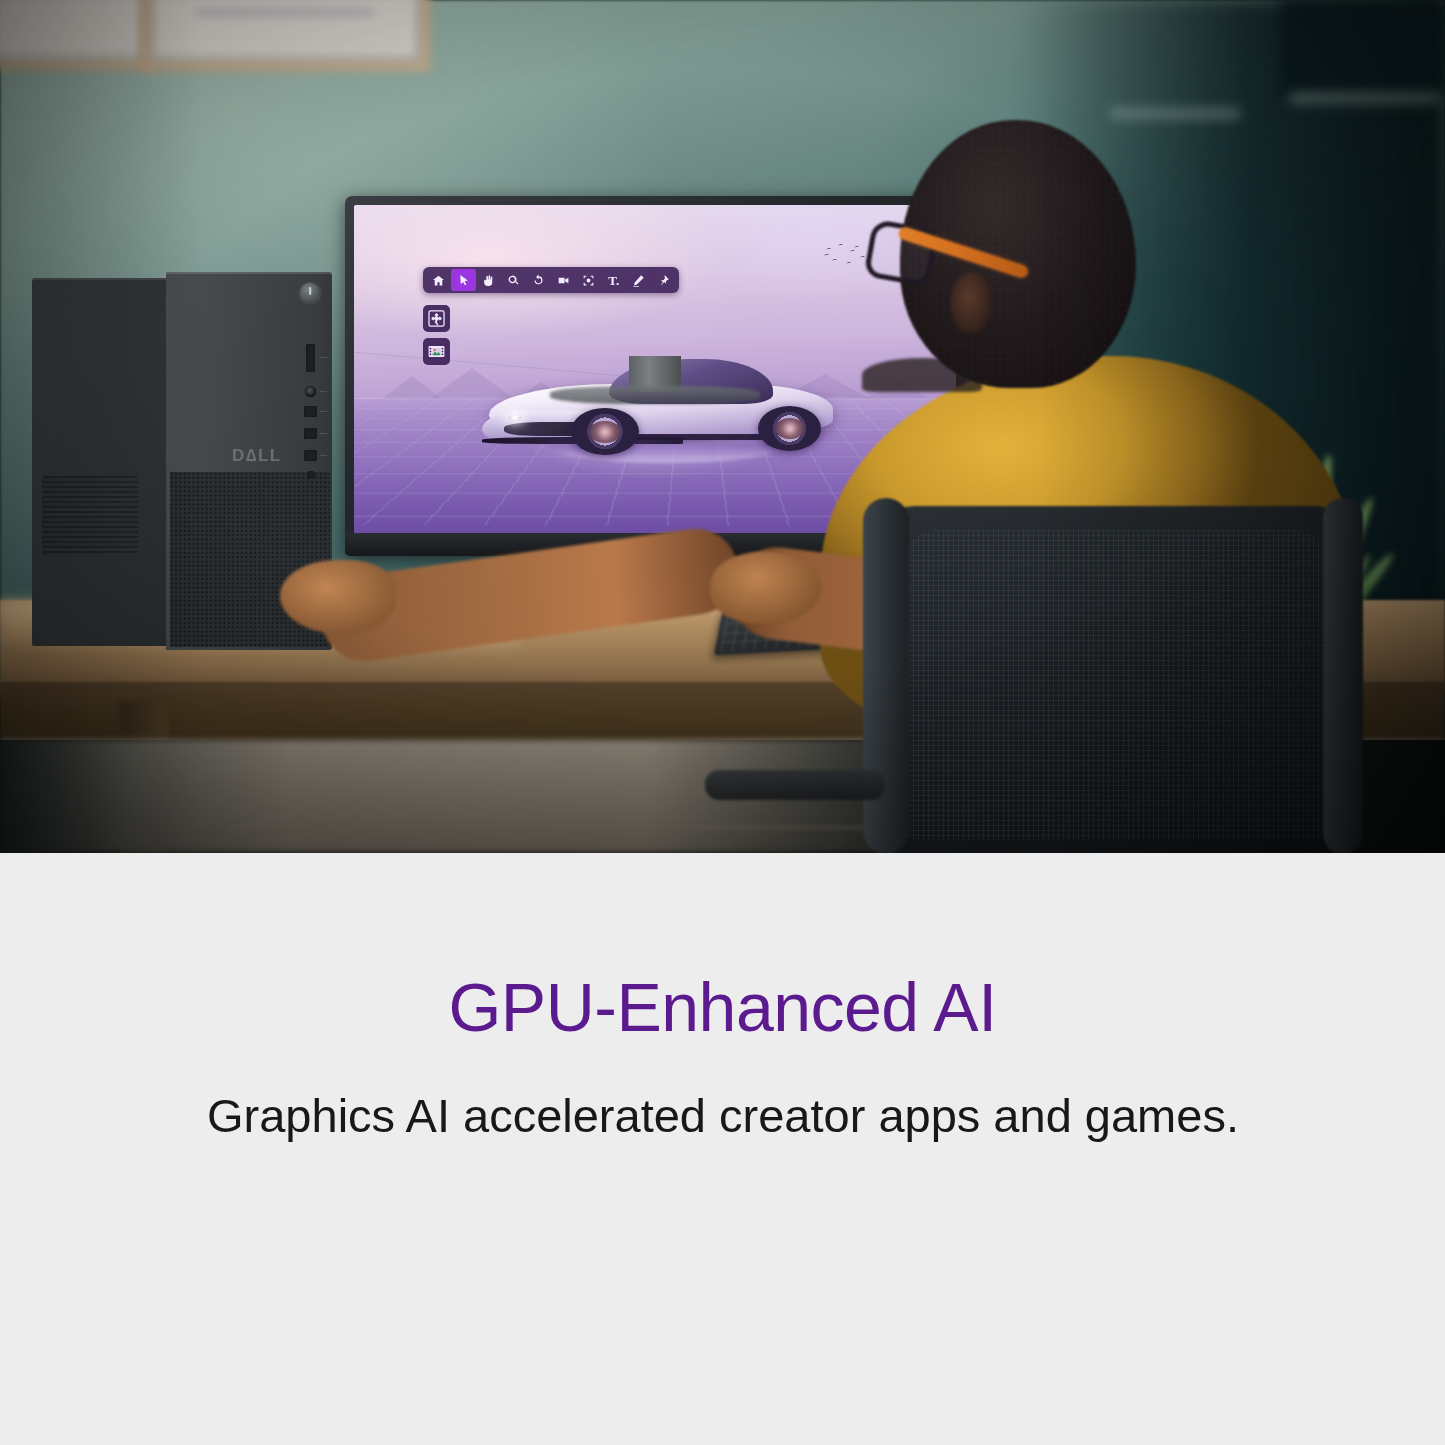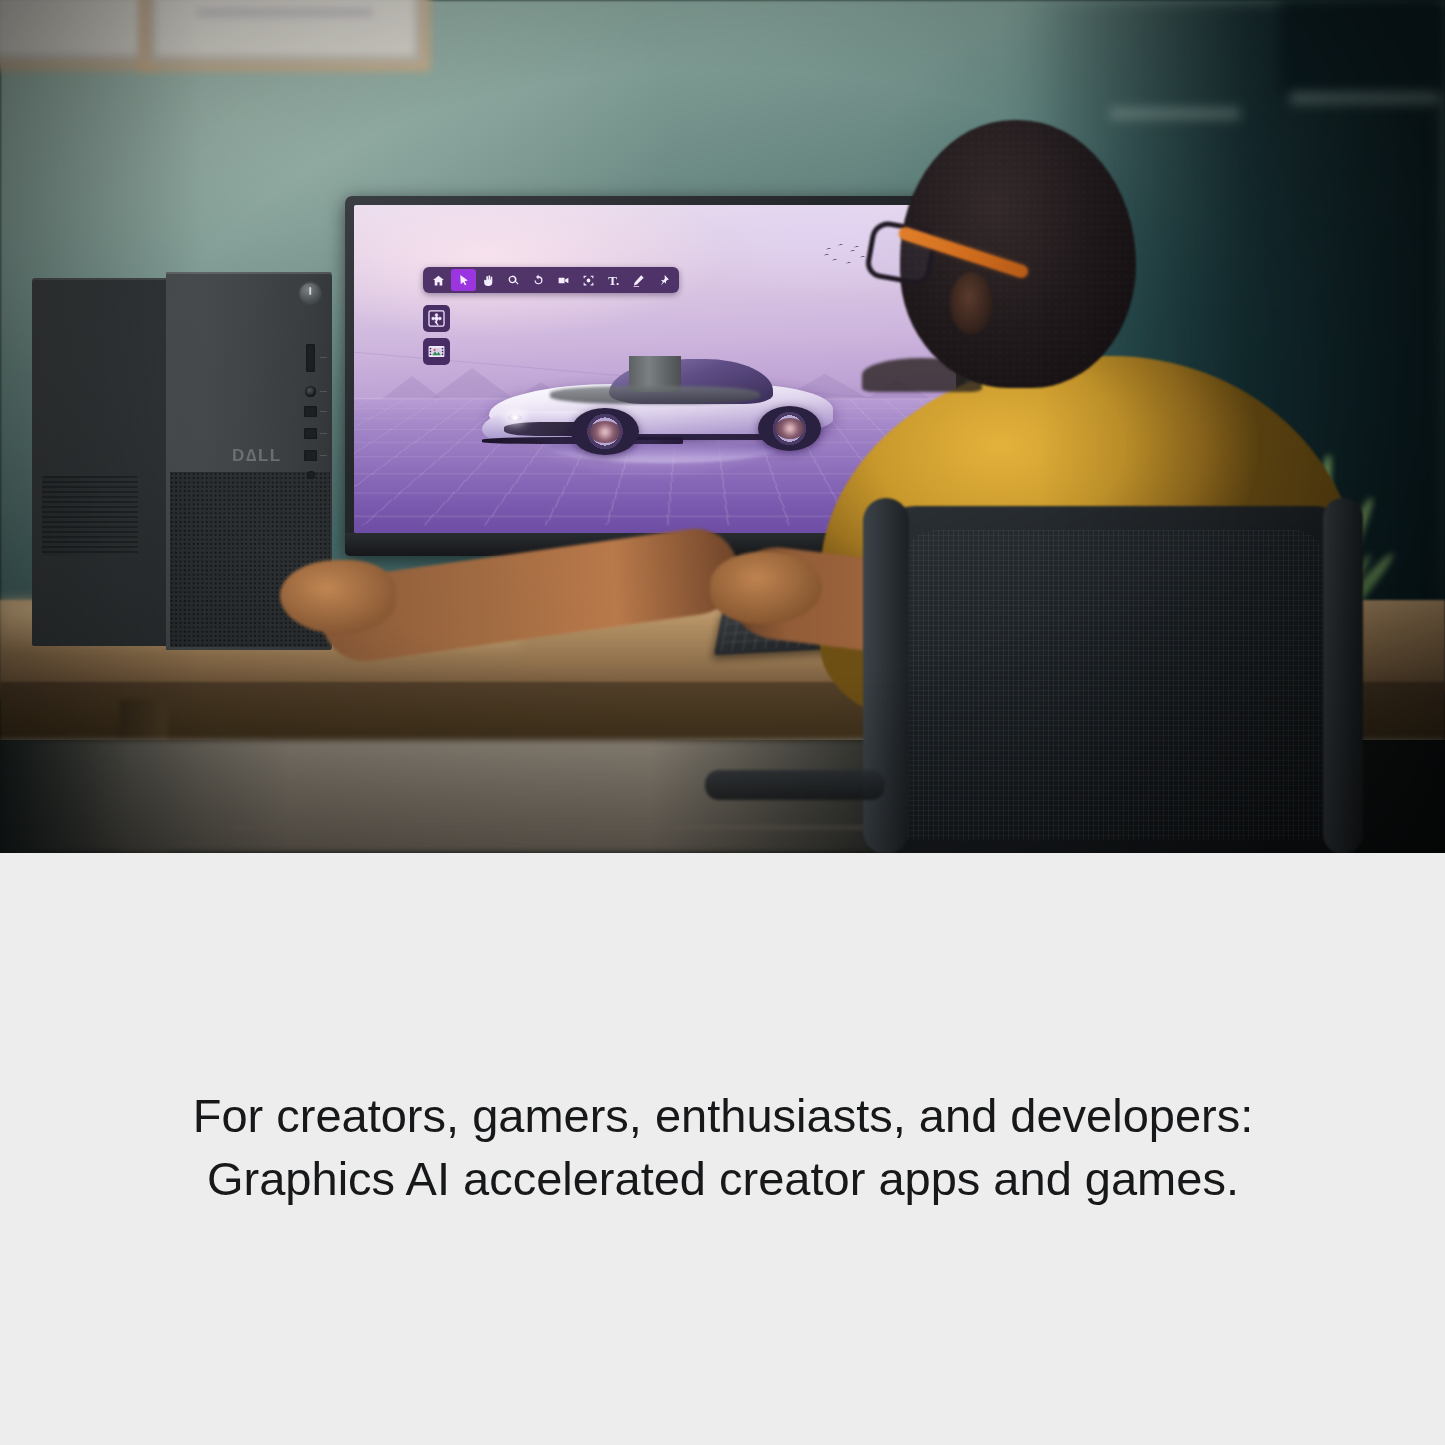--- a/index.html
+++ b/index.html
@@ -715,19 +715,19 @@
       <div class="chair-mesh"></div>
       <div class="chair-frame"></div>
       <div class="chair-frame right"></div>
       <div class="chair-arm"></div>
     </div>
 
     <div class="vignette"></div>
   </div>
 
   <div class="panel">
+    <div class="heading">GPU-Enhanced AI</div>
     <div class="body-copy">
-      <span class="ln">For creators, gamers, enthusiasts, and developers:</span>
       <span class="ln">Graphics AI accelerated creator apps and games.</span>
     </div>
   </div>
 
 </div>
 
 </body></html>

